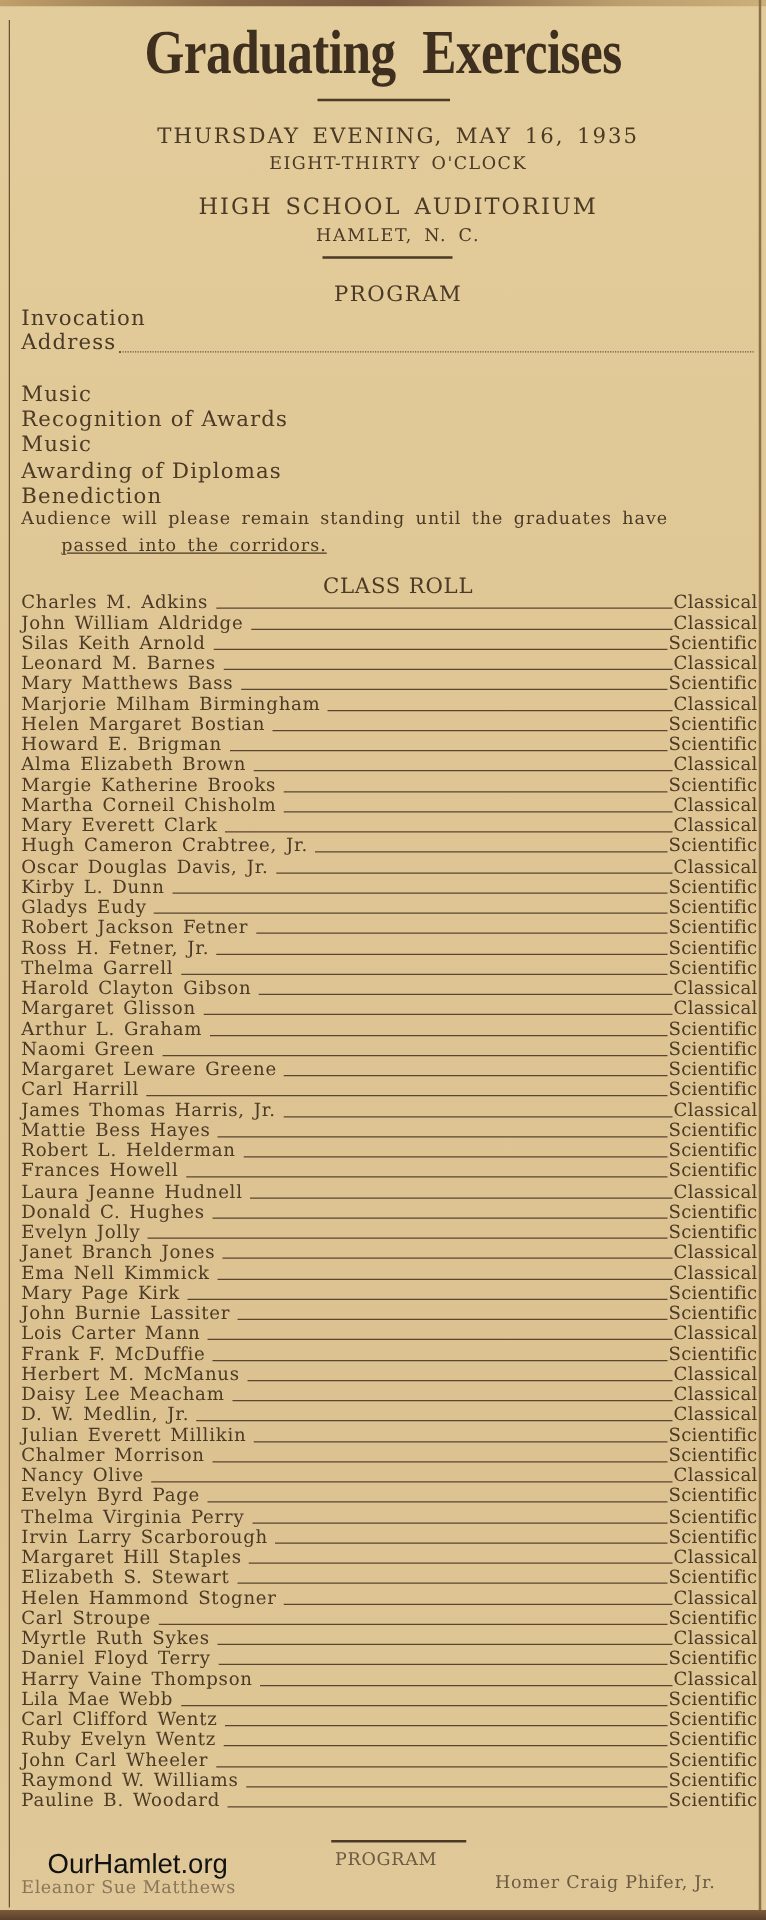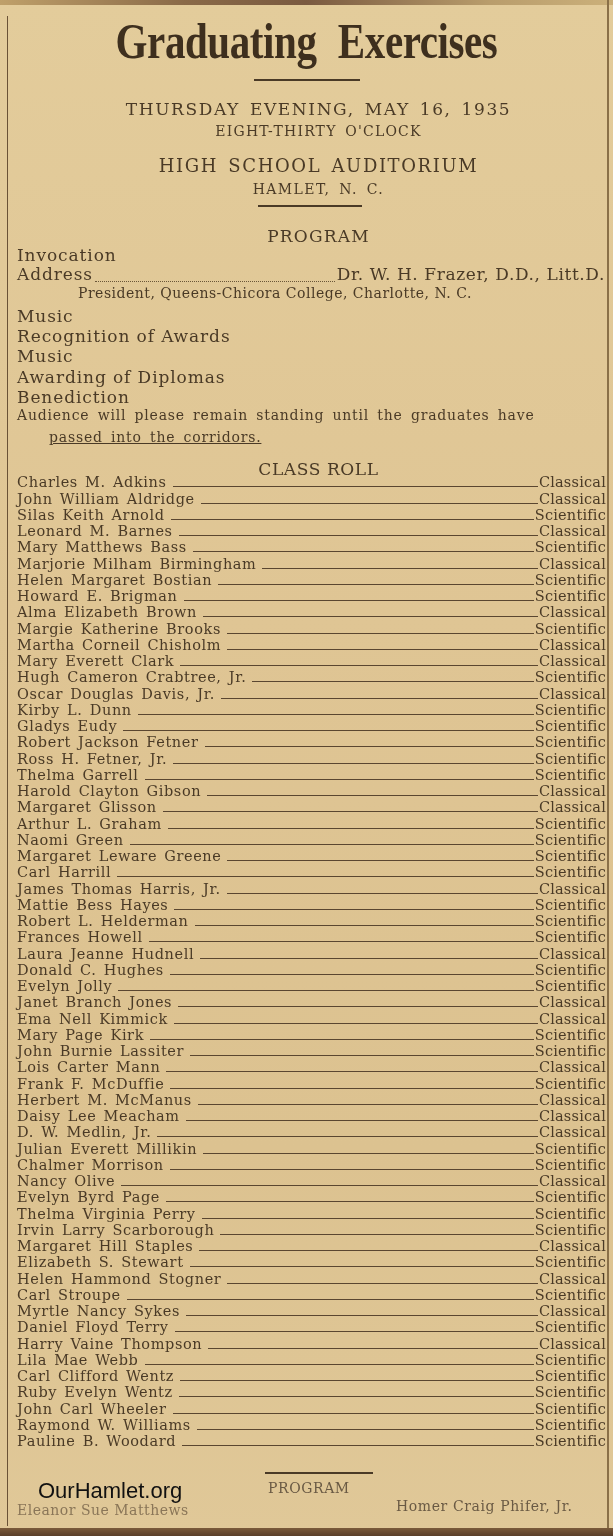--- a/index.html
+++ b/index.html
@@ -75,23 +75,21 @@
   <div class="center l3">HIGH SCHOOL AUDITORIUM</div>
   <div class="center l4">HAMLET, N. C.</div>
   <div class="rule" style="left:258px; top:205px; width:104px;"></div>
 
   <div class="center prog-head">PROGRAM</div>
 
   <div class="prog" style="top:245px;">Invocation</div>
   <div class="address-row">
     <span class="lbl">Address</span>
     <span class="dots"></span>
-    <span class="who">Dr. W. H. Frazer, D.D., Litt.D.</span>
   </div>
-  <div class="sub">President, Queens-Chicora College, Charlotte, N. C.</div>
   <div class="prog" style="top:306px;">Music</div>
   <div class="prog" style="top:326px;">Recognition of Awards</div>
   <div class="prog" style="top:346px;">Music</div>
   <div class="prog" style="top:367px;">Awarding of Diplomas</div>
   <div class="prog" style="top:387px;">Benediction</div>
   <div class="note">
     <span>Audience will please remain standing until the graduates have</span>
     <span class="indent">passed into the corridors.</span>
   </div>
 
@@ -347,21 +345,21 @@
         <span class="nm">Helen Hammond Stogner</span>
         <span class="ln"></span>
         <span class="cr">Classical</span>
       </div>
       <div class="roll-row">
         <span class="nm">Carl Stroupe</span>
         <span class="ln"></span>
         <span class="cr">Scientific</span>
       </div>
       <div class="roll-row">
-        <span class="nm">Myrtle Nancy Sykes</span>
+        <span class="nm">Myrtle Ruth Sykes</span>
         <span class="ln"></span>
         <span class="cr">Classical</span>
       </div>
       <div class="roll-row">
         <span class="nm">Daniel Floyd Terry</span>
         <span class="ln"></span>
         <span class="cr">Scientific</span>
       </div>
       <div class="roll-row">
         <span class="nm">Harry Vaine Thompson</span>

